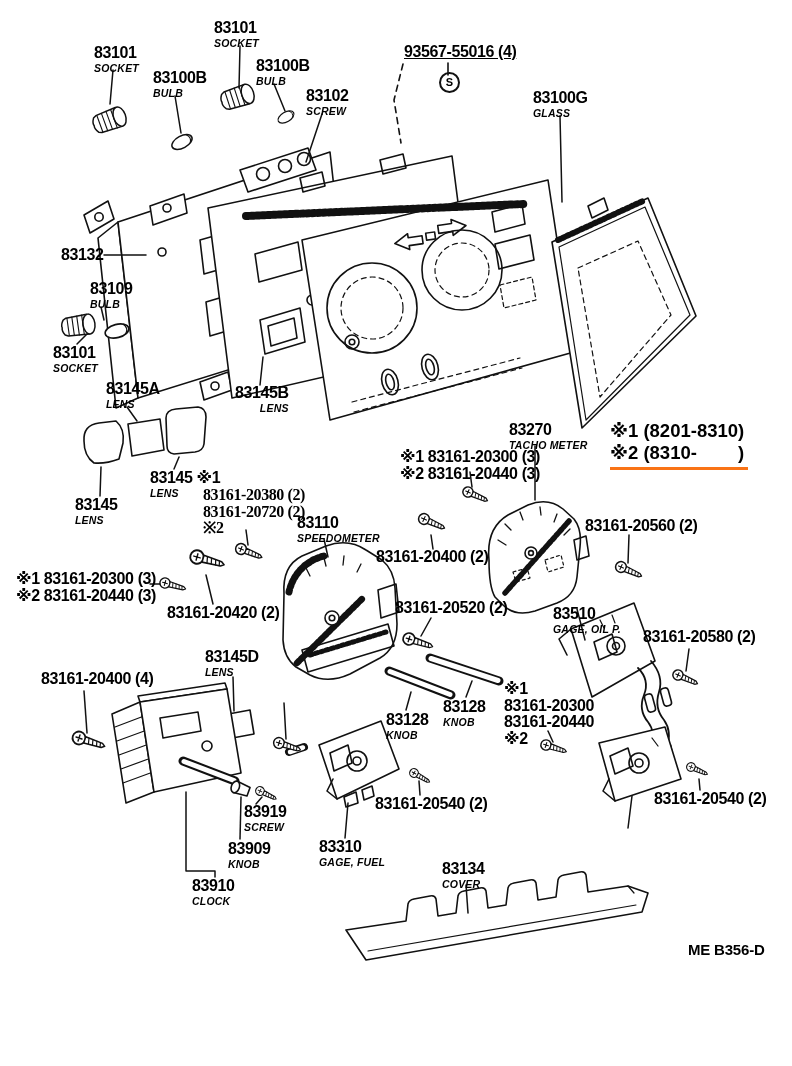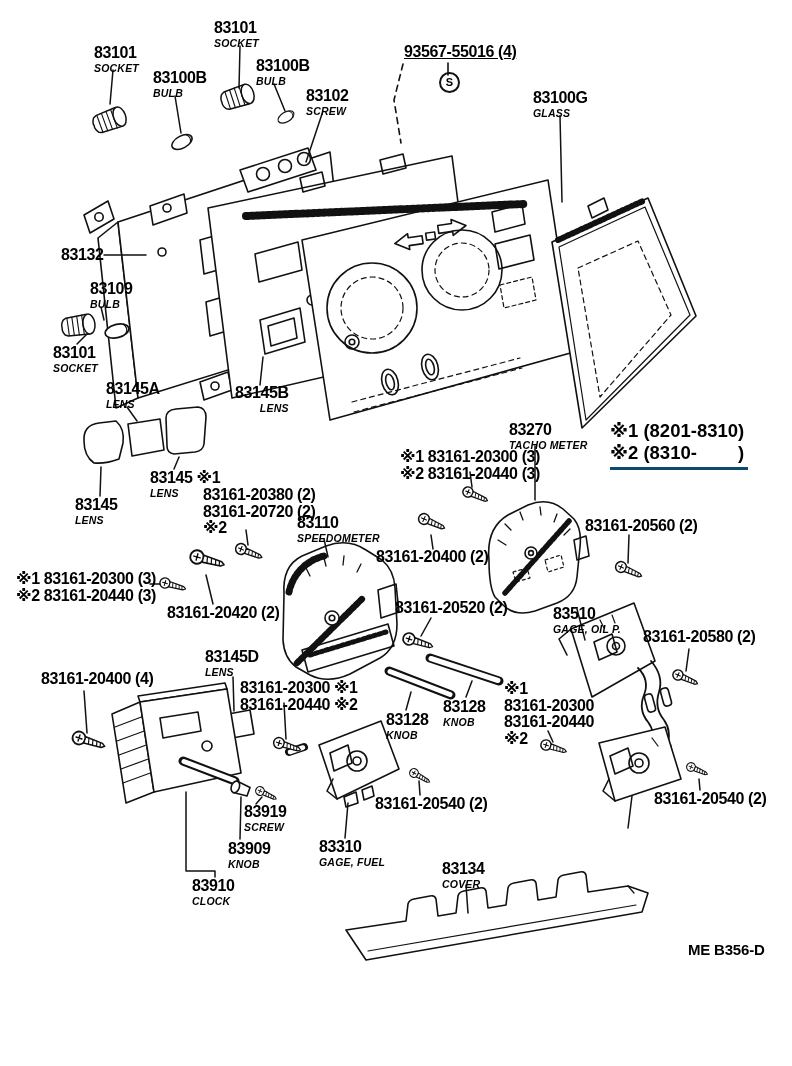--- a/index.html
+++ b/index.html
@@ -19,21 +19,21 @@
     white-space:pre;
     font-style:italic;
   }
   .part-label.circled .num{
     width:17px;height:17px;border:2px solid #111;border-radius:50%;
     font-size:11px;display:flex;align-items:center;justify-content:center;letter-spacing:0;
   }
   #legend{
     position:absolute;left:610px;top:420px;z-index:2;
     font-size:18.5px;font-weight:700;line-height:1.2;white-space:pre;
-    border-bottom:3px solid #0c4a6e;padding-bottom:3px;padding-right:4px;
+    border-bottom:3px solid #f97316;padding-bottom:3px;padding-right:4px;
   }
   #footer-code{
     position:absolute;left:688px;top:941px;z-index:2;
     font-size:15px;font-weight:700;letter-spacing:-0.2px;
   }
 </style>
 </head>
 <body>
 
 <svg id="art" width="792" height="1066" viewBox="0 0 792 1066" fill="none" stroke="#111" stroke-width="1.6" stroke-linejoin="round" stroke-linecap="round">
@@ -345,21 +345,21 @@
       <div class="sub">LENS</div>
     </div>
     <div class="part-label" style="left: 150px; top: 470px;">
       <div class="num">83145 ※1</div>
       <div class="sub">LENS</div>
     </div>
     <div class="part-label" style="left: 75px; top: 497px;">
       <div class="num">83145</div>
       <div class="sub">LENS</div>
     </div>
-    <div class="part-label" style="left: 203px; top: 487px;">
+    <div class="part-label" style="left: 203px; top: 487px; font-family: Liberation Serif, serif;">
       <div class="num">83161-20380 (2)
 83161-20720 (2)
 ※2</div>
     </div>
     <div class="part-label" style="left: 297px; top: 515px;">
       <div class="num">83110</div>
       <div class="sub">SPEEDOMETER</div>
     </div>
     <div class="part-label" style="left: 509px; top: 422px;">
       <div class="num">83270</div>
@@ -388,24 +388,20 @@
     <div class="part-label" style="left: 553px; top: 582px; margin-top: 24px;">
       <div class="num">83510</div>
       <div class="sub">GAGE, OIL P.</div>
     </div>
     <div class="part-label" style="left: 643px; top: 629px;">
       <div class="num">83161-20580 (2)</div>
     </div>
     <div class="part-label" style="left: 205px; top: 649px;">
       <div class="num">83145D</div>
       <div class="sub">LENS</div>
-    </div>
-    <div class="part-label" style="left: 240px; top: 680px;">
-      <div class="num">83161-20300 ※1
-83161-20440 ※2</div>
     </div>
     <div class="part-label" style="left: 41px; top: 671px; text-align: right;">
       <div class="num">83161-20400 (4)</div>
     </div>
     <div class="part-label" style="left: 443px; top: 699px;">
       <div class="num">83128</div>
       <div class="sub">KNOB</div>
     </div>
     <div class="part-label" style="left: 386px; top: 712px;">
       <div class="num">83128</div>

